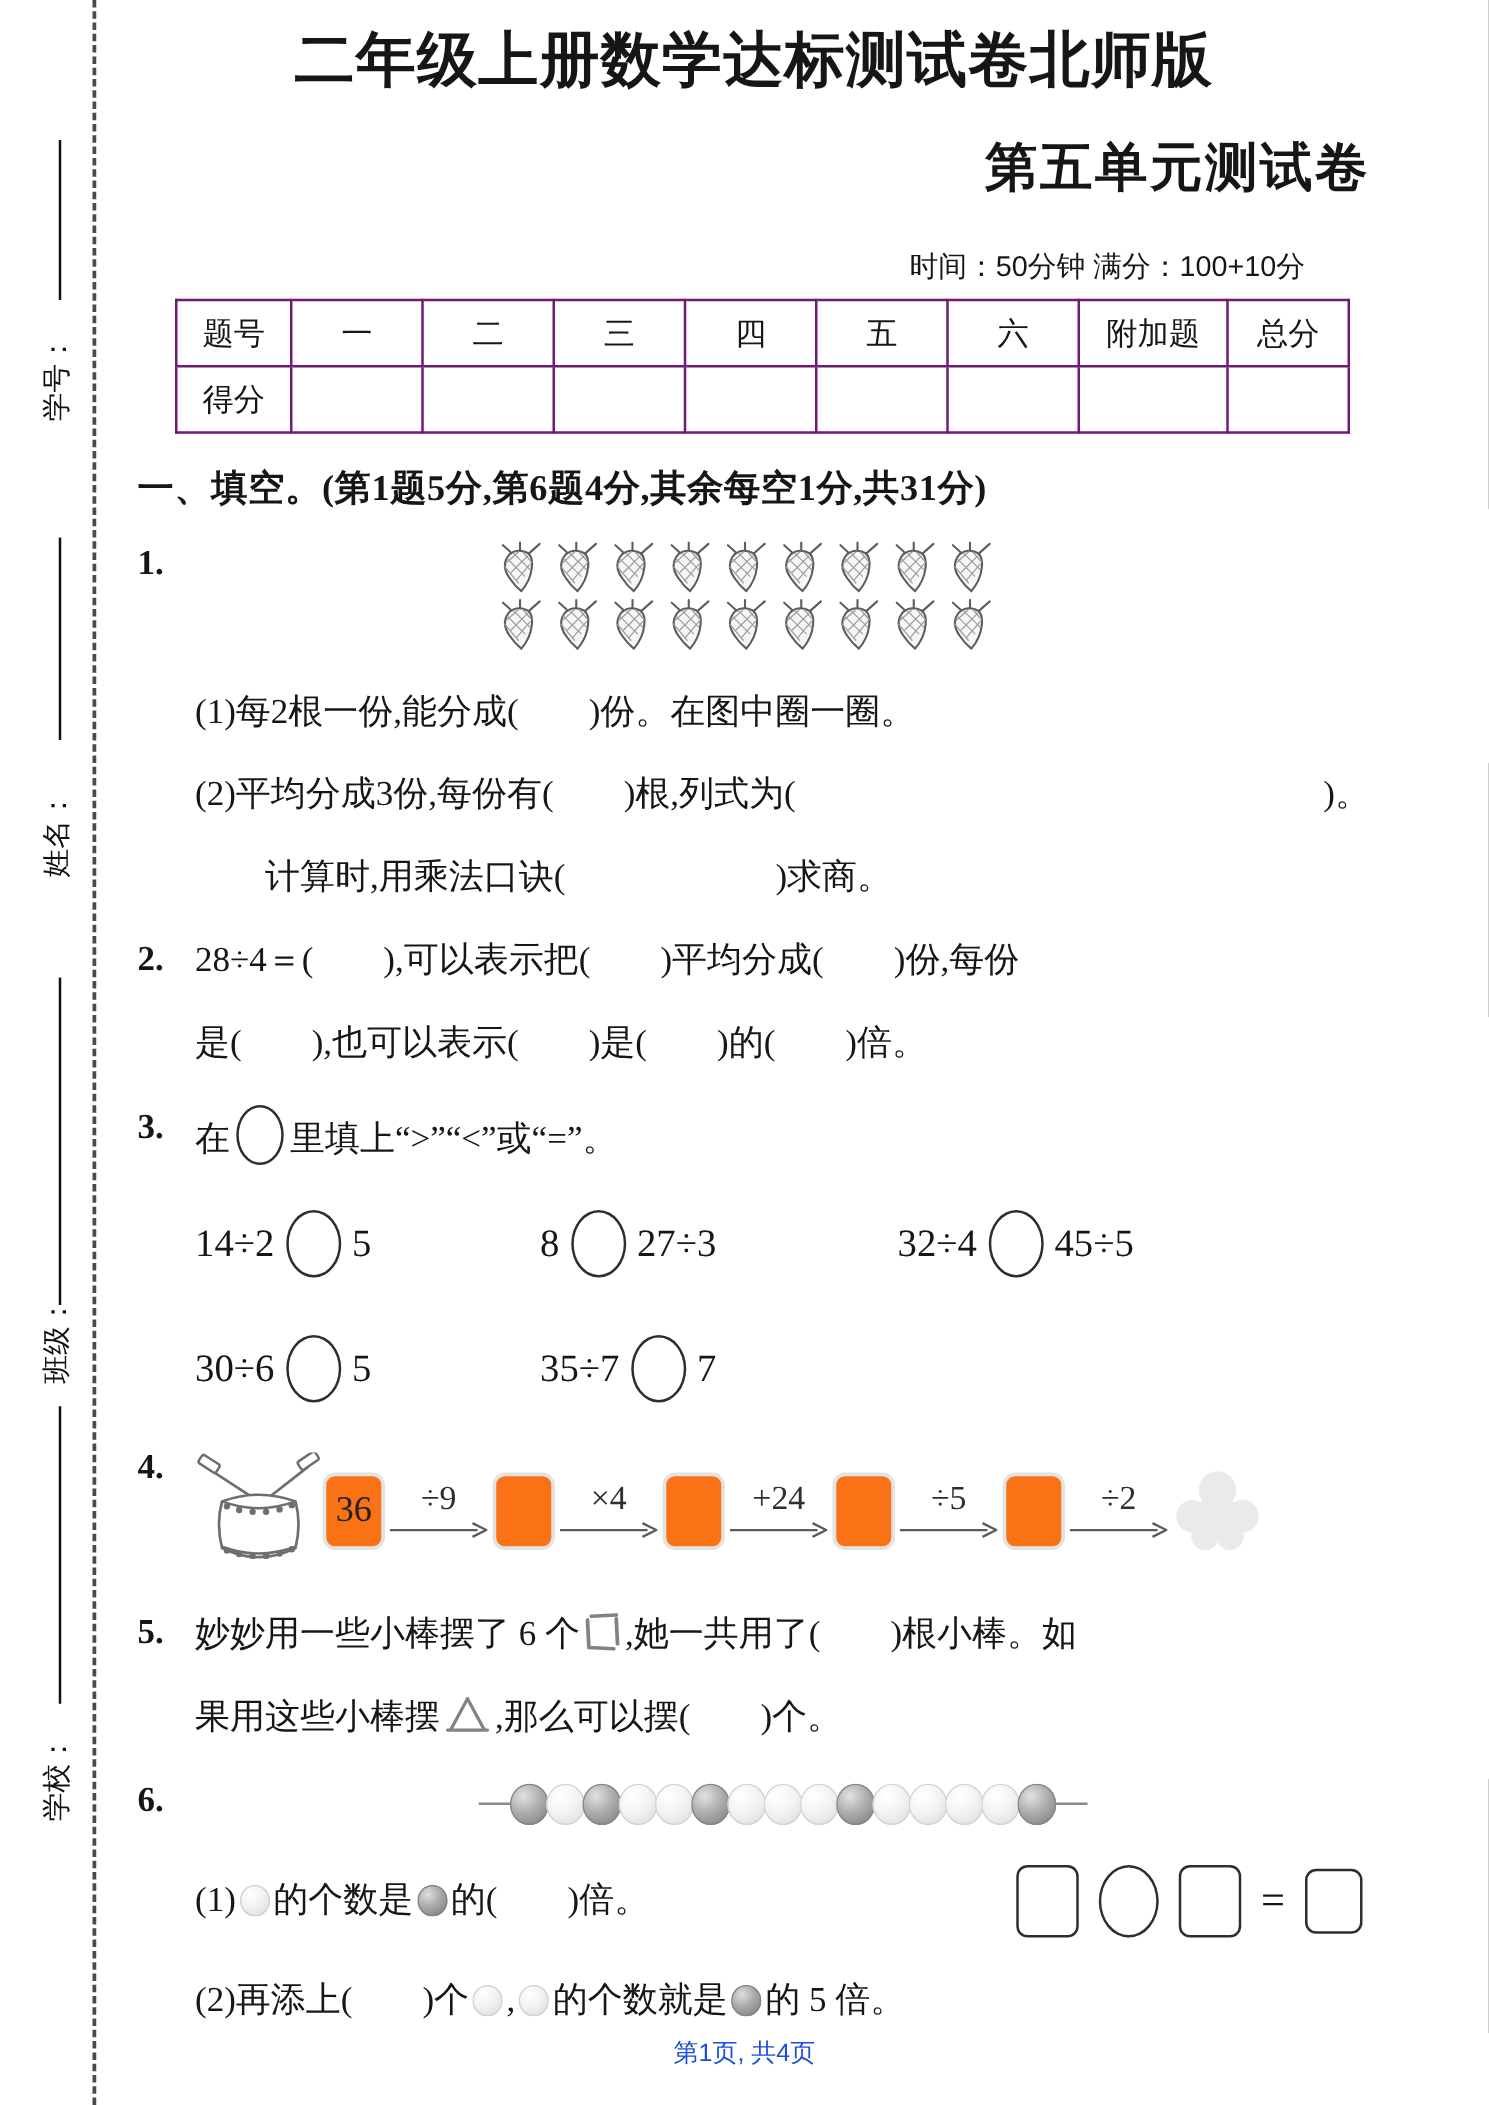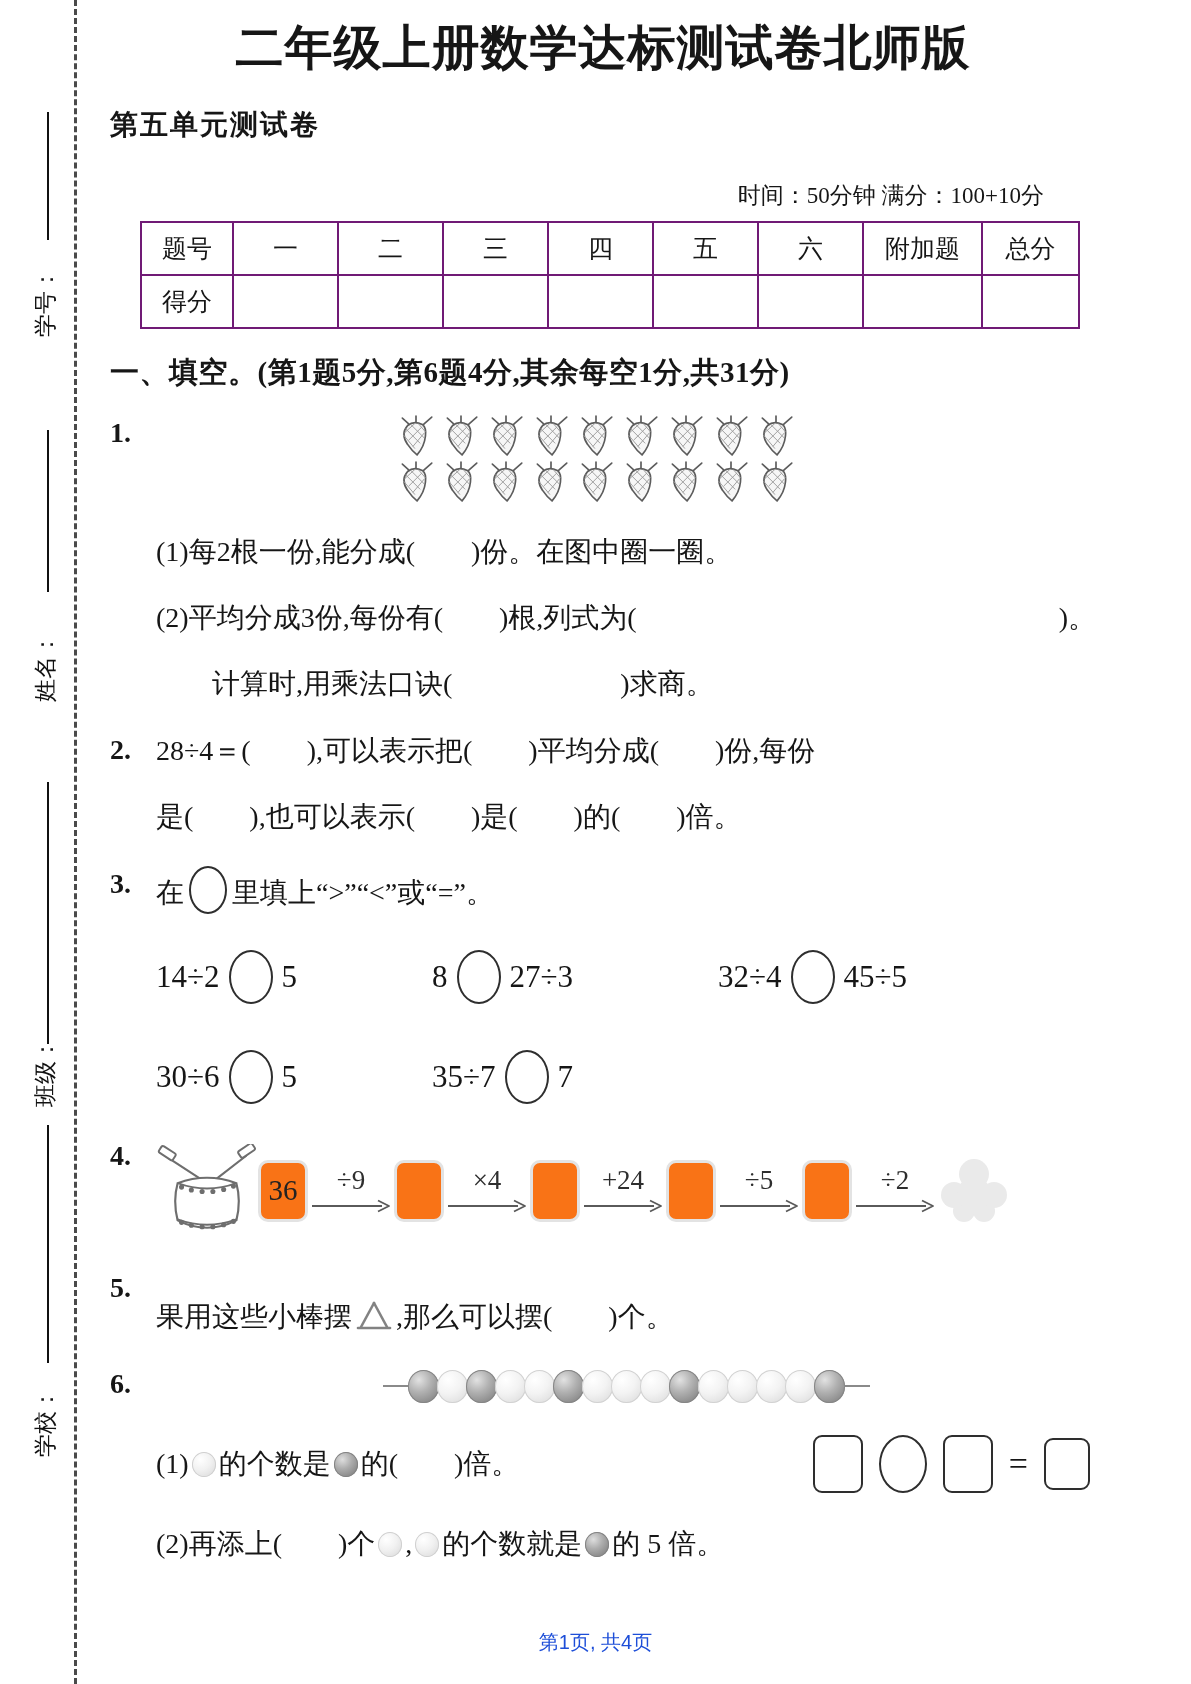--- a/index.html
+++ b/index.html
@@ -9,23 +9,23 @@
   
   .seal-dash{position:absolute;left:74px;top:0;height:1684px;border-left:3px dashed #4a4a4a;}
   .sb-line{position:absolute;left:47px;width:0;border-left:2.5px solid #111;}
   .sb-label{position:absolute;width:96px;text-align:center;font-family:"Liberation Sans","DejaVu Sans",sans-serif;
             font-size:23px;transform:rotate(-90deg);white-space:nowrap;color:#111;}
 
   
   .content{position:absolute;left:110px;top:0;width:986px;}
   .title{margin-top:16px;text-align:center;font-family:"Liberation Sans","DejaVu Sans",sans-serif;
          font-weight:bold;font-size:48px;letter-spacing:1px;}
-  .subtitle{margin-top:26px;text-align:left;font-family:"Liberation Sans","DejaVu Sans",sans-serif;
-            font-weight:bold;font-size:28px;letter-spacing:2px;}
-  .meta{margin-top:36px;text-align:right;padding-right:52px;font-family:Liberation Serif, serif;
+  .subtitle{margin-top:26px;text-align:right;font-family:"Liberation Sans","DejaVu Sans",sans-serif;
+            font-weight:bold;font-size:42px;letter-spacing:2px;}
+  .meta{margin-top:36px;text-align:right;padding-right:52px;font-family:Liberation Sans, sans-serif;
         font-size:23px;font-weight:500;}
 
   table.score{border-collapse:collapse;margin:10px 0 0 30px;table-layout:fixed;}
   table.score th,table.score td{border:2px solid #701a75;height:51px;text-align:center;vertical-align:middle;
         font-family:"Liberation Sans","DejaVu Sans",sans-serif;font-size:25px;font-weight:500;padding:0;}
   .col-qn{width:90px;} .col-std{width:103px;} .col-extra{width:117px;} .col-total{width:95px;}
 
   .section-heading{margin-top:24px;font-size:29px;font-weight:bold;letter-spacing:0.5px;}
 
   
@@ -489,20 +489,30 @@
                 <circle cx="36" cy="37" r="17"></circle>
       </g>
     </svg>
           </div>
       </div>
     </div>
 
     <div class="q" style="margin-top:32px;">
       <div class="qnum">5.</div>
       <div class="qbody">
+        <div class="qline first">
+          <span>妙妙用一些小棒摆了 6 个</span><svg class="inline-icon" width="30" height="34" viewBox="0 0 30 34">
+              <g stroke="#828282" stroke-width="3" fill="none" stroke-linecap="round">
+                <line x1="6" y1="5" x2="26" y2="4"></line>
+                <line x1="26" y1="7" x2="27" y2="27"></line>
+                <line x1="4" y1="30" x2="24" y2="31"></line>
+                <line x1="3" y1="8" x2="4" y2="28"></line>
+              </g>
+            </svg><span>,她一共用了(　　)根小棒。如</span>
+        </div>
         <div class="qline">
           <span>果用这些小棒摆</span><svg class="inline-icon" width="38" height="32" viewBox="0 0 38 32">
               <g stroke="#828282" stroke-width="2.6" fill="none" stroke-linecap="round">
                 <line x1="19" y1="3" x2="6" y2="27"></line>
                 <line x1="19" y1="3" x2="32" y2="27"></line>
                 <line x1="3" y1="28" x2="35" y2="28"></line>
               </g>
             </svg><span>,那么可以摆(　　)个。</span>
         </div>
       </div>

